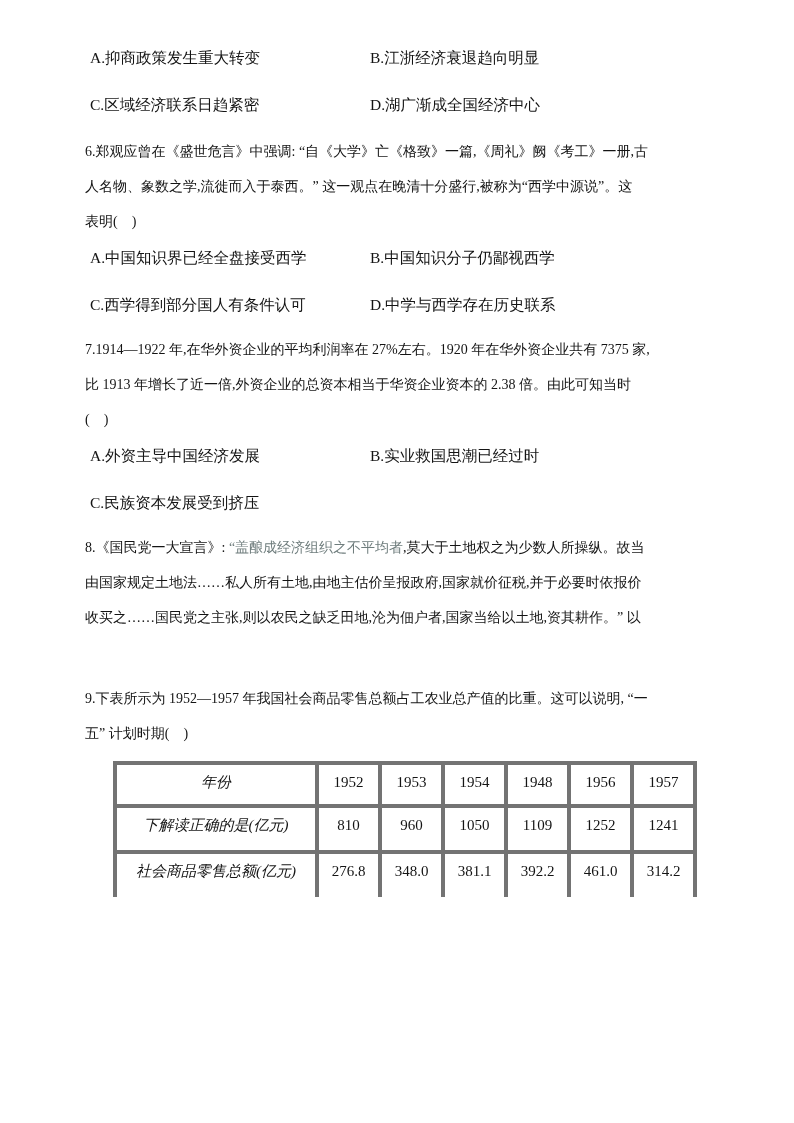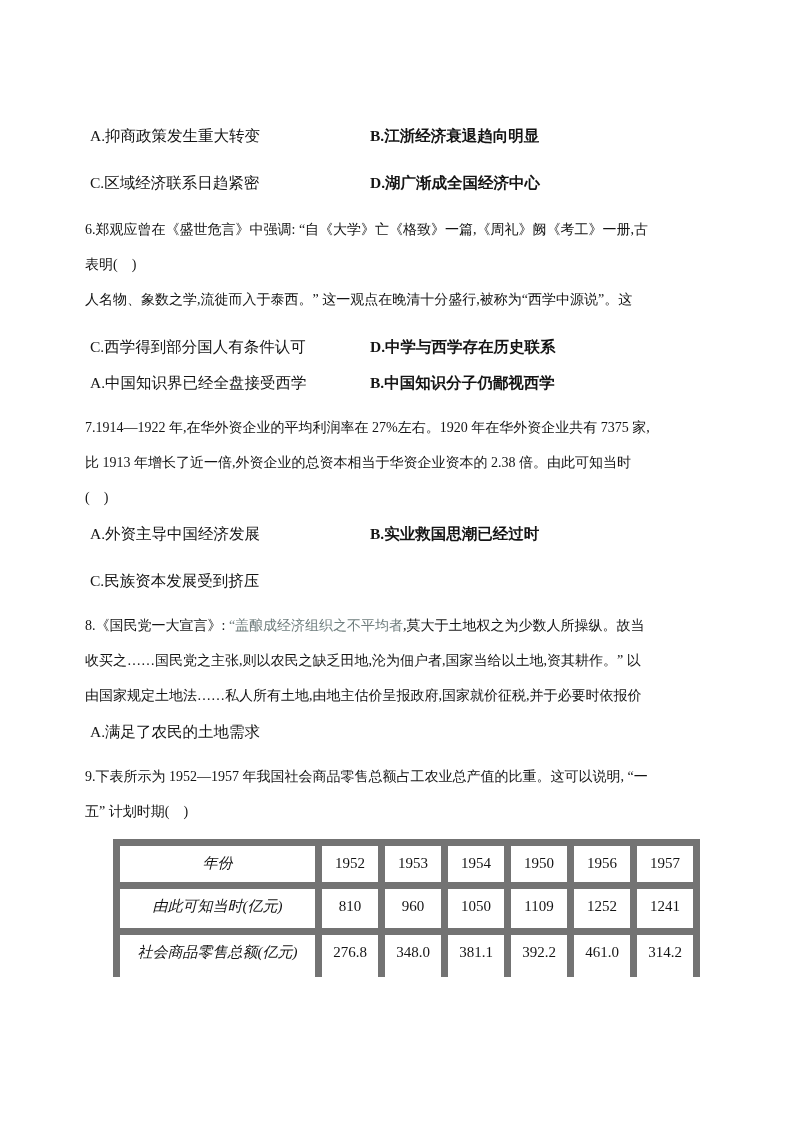--- a/index.html
+++ b/index.html
@@ -3,47 +3,47 @@
 <meta charset="utf-8">
 <style>
   html, body { margin: 0; padding: 0; }
   body {
     width: 794px; height: 1123px;
     background: #ffffff;
     color: #141414;
     font-family: "Liberation Serif", "DejaVu Serif", serif;
     overflow: hidden;
   }
-  .page { padding: 118px 89px 0 85px; }
+  .page { padding: 40px 89px 0 85px; }
 
   .line {
     height: 35px; line-height: 35px;
     font-size: 14px;
     white-space: nowrap; overflow: hidden;
   }
   .q { margin-bottom: 10px; }
   .q.opts-only { margin-bottom: 12px; }
 
   .opt-row { display: flex; height: 35px; line-height: 35px; font-size: 15.5px; }
   .opt-row.first  { margin-top: 1px; }
   .opt-row.second { margin-top: 12px; }
   .opt-a { width: 285px; padding-left: 5px; box-sizing: border-box; white-space: nowrap; overflow: hidden; }
-  .opt-b { flex: 1; white-space: nowrap; overflow: hidden; font-weight: bold; }
+  .opt-b { flex: 1; white-space: nowrap; overflow: hidden; }
 
   .hl {  }
 
   table.data {
     border-collapse: collapse;
     table-layout: fixed;
     width: 580px;
     margin-left: 28px;
     font-size: 15px;
   }
   table.data td {
-    border: 7px solid #737373;
+    border: 4px solid #737373;
     text-align: center;
     vertical-align: top;
     padding: 6px 2px 0 2px;
     line-height: 22px;
     overflow: hidden;
     white-space: nowrap;
   }
   tr.r1 { height: 43px; }
   tr.r2 { height: 46px; }
   tr.r3 { height: 45px; }
@@ -63,51 +63,50 @@
       <div class="opt-b">B.江浙经济衰退趋向明显</div>
     </div>
     <div class="opt-row second">
       <div class="opt-a">C.区域经济联系日趋紧密</div>
       <div class="opt-b">D.湖广渐成全国经济中心</div>
     </div>
   </section>
 
   <section class="q">
     <div class="line">6.郑观应曾在《盛世危言》中强调: “自《大学》亡《格致》一篇,《周礼》阙《考工》一册,古</div>
+    <div class="line">人名物、象数之学,流徙而入于泰西。” 这一观点在晚清十分盛行,被称为“西学中源说”。这</div>
     <div class="line">表明(　)</div>
-    <div class="line">人名物、象数之学,流徙而入于泰西。” 这一观点在晚清十分盛行,被称为“西学中源说”。这</div>
+    <div class="opt-row first">
+      <div class="opt-a">A.中国知识界已经全盘接受西学</div>
+      <div class="opt-b">B.中国知识分子仍鄙视西学</div>
+    </div>
     <div class="opt-row second">
       <div class="opt-a">C.西学得到部分国人有条件认可</div>
       <div class="opt-b">D.中学与西学存在历史联系</div>
-    </div>
-    <div class="opt-row first">
-      <div class="opt-a">A.中国知识界已经全盘接受西学</div>
-      <div class="opt-b">B.中国知识分子仍鄙视西学</div>
     </div>
   </section>
 
   <section class="q">
     <div class="line">7.1914—1922 年,在华外资企业的平均利润率在 27%左右。1920 年在华外资企业共有 7375 家,</div>
     <div class="line">比 1913 年增长了近一倍,外资企业的总资本相当于华资企业资本的 2.38 倍。由此可知当时</div>
     <div class="line">(　)</div>
     <div class="opt-row first">
       <div class="opt-a">A.外资主导中国经济发展</div>
       <div class="opt-b">B.实业救国思潮已经过时</div>
     </div>
     <div class="opt-row second">
       <div class="opt-a">C.民族资本发展受到挤压</div>
     </div>
   </section>
 
   <section class="q">
     <div class="line"><span>8.《国民党一大宣言》: </span><span class="hl" style="color: rgb(111, 125, 125);">“盖酿成经济组织之不平均者</span><span>,莫大于土地权之为少数人所操纵。故当</span></div>
+    <div class="line">由国家规定土地法……私人所有土地,由地主估价呈报政府,国家就价征税,并于必要时依报价</div>
     <div class="line">收买之……国民党之主张,则以农民之缺乏田地,沦为佃户者,国家当给以土地,资其耕作。” 以</div>
-    <div class="line">由国家规定土地法……私人所有土地,由地主估价呈报政府,国家就价征税,并于必要时依报价</div>
     <div class="opt-row first">
-      <div class="opt-a">A.满足了农民的土地需求</div>
     </div>
   </section>
 
   <section class="q">
     <div class="line">9.下表所示为 1952—1957 年我国社会商品零售总额占工农业总产值的比重。这可以说明, “一</div>
     <div class="line">五” 计划时期(　)</div>
   </section>
 
   <table class="data">
     <colgroup>
@@ -118,26 +117,26 @@
         <col class="c-year">
         <col class="c-year">
         <col class="c-year">
     </colgroup>
     <tbody>
       <tr class="r1">
         <td class="lbl">年份</td>
         <td>1952</td>
         <td>1953</td>
         <td>1954</td>
-        <td>1950</td>
+        <td>1948</td>
         <td>1956</td>
         <td>1957</td>
       </tr>
       <tr class="r2">
-        <td class="lbl">由此可知当时(亿元)</td>
+        <td class="lbl">下解读正确的是(亿元)</td>
         <td>810</td>
         <td>960</td>
         <td>1050</td>
         <td>1109</td>
         <td>1252</td>
         <td>1241</td>
       </tr>
       <tr class="r3">
         <td class="lbl">社会商品零售总额(亿元)</td>
         <td>276.8</td>

